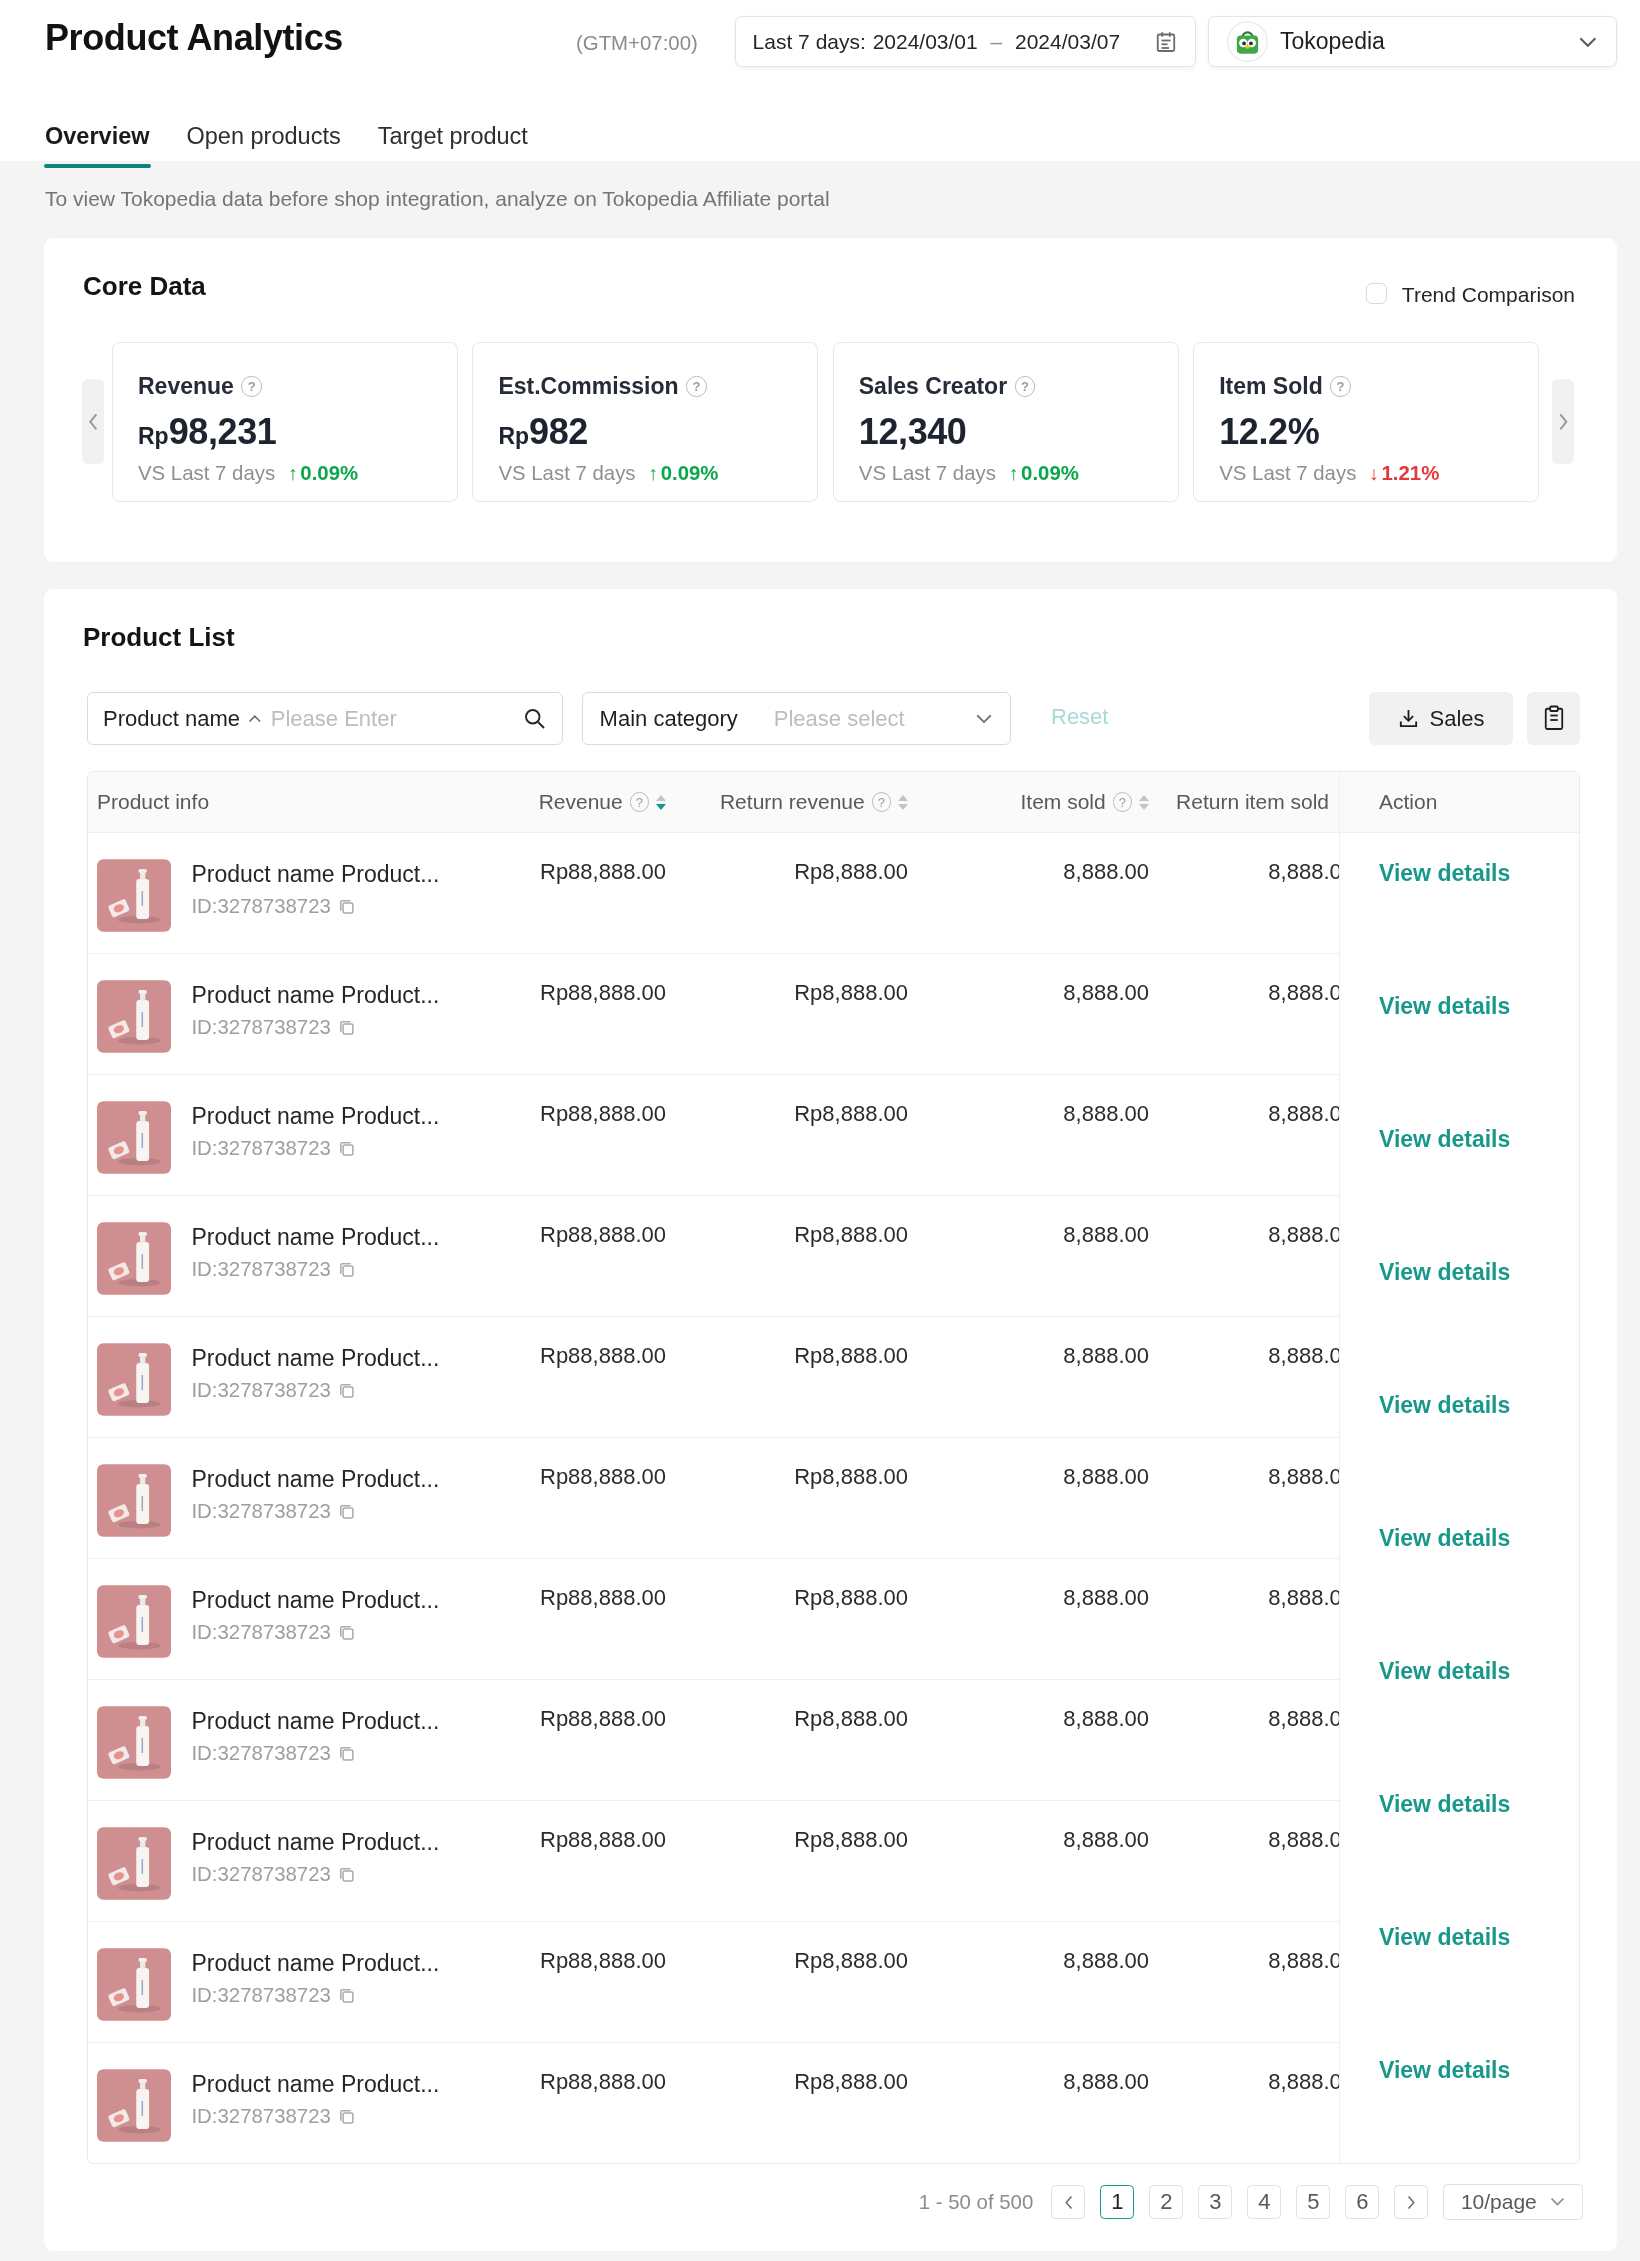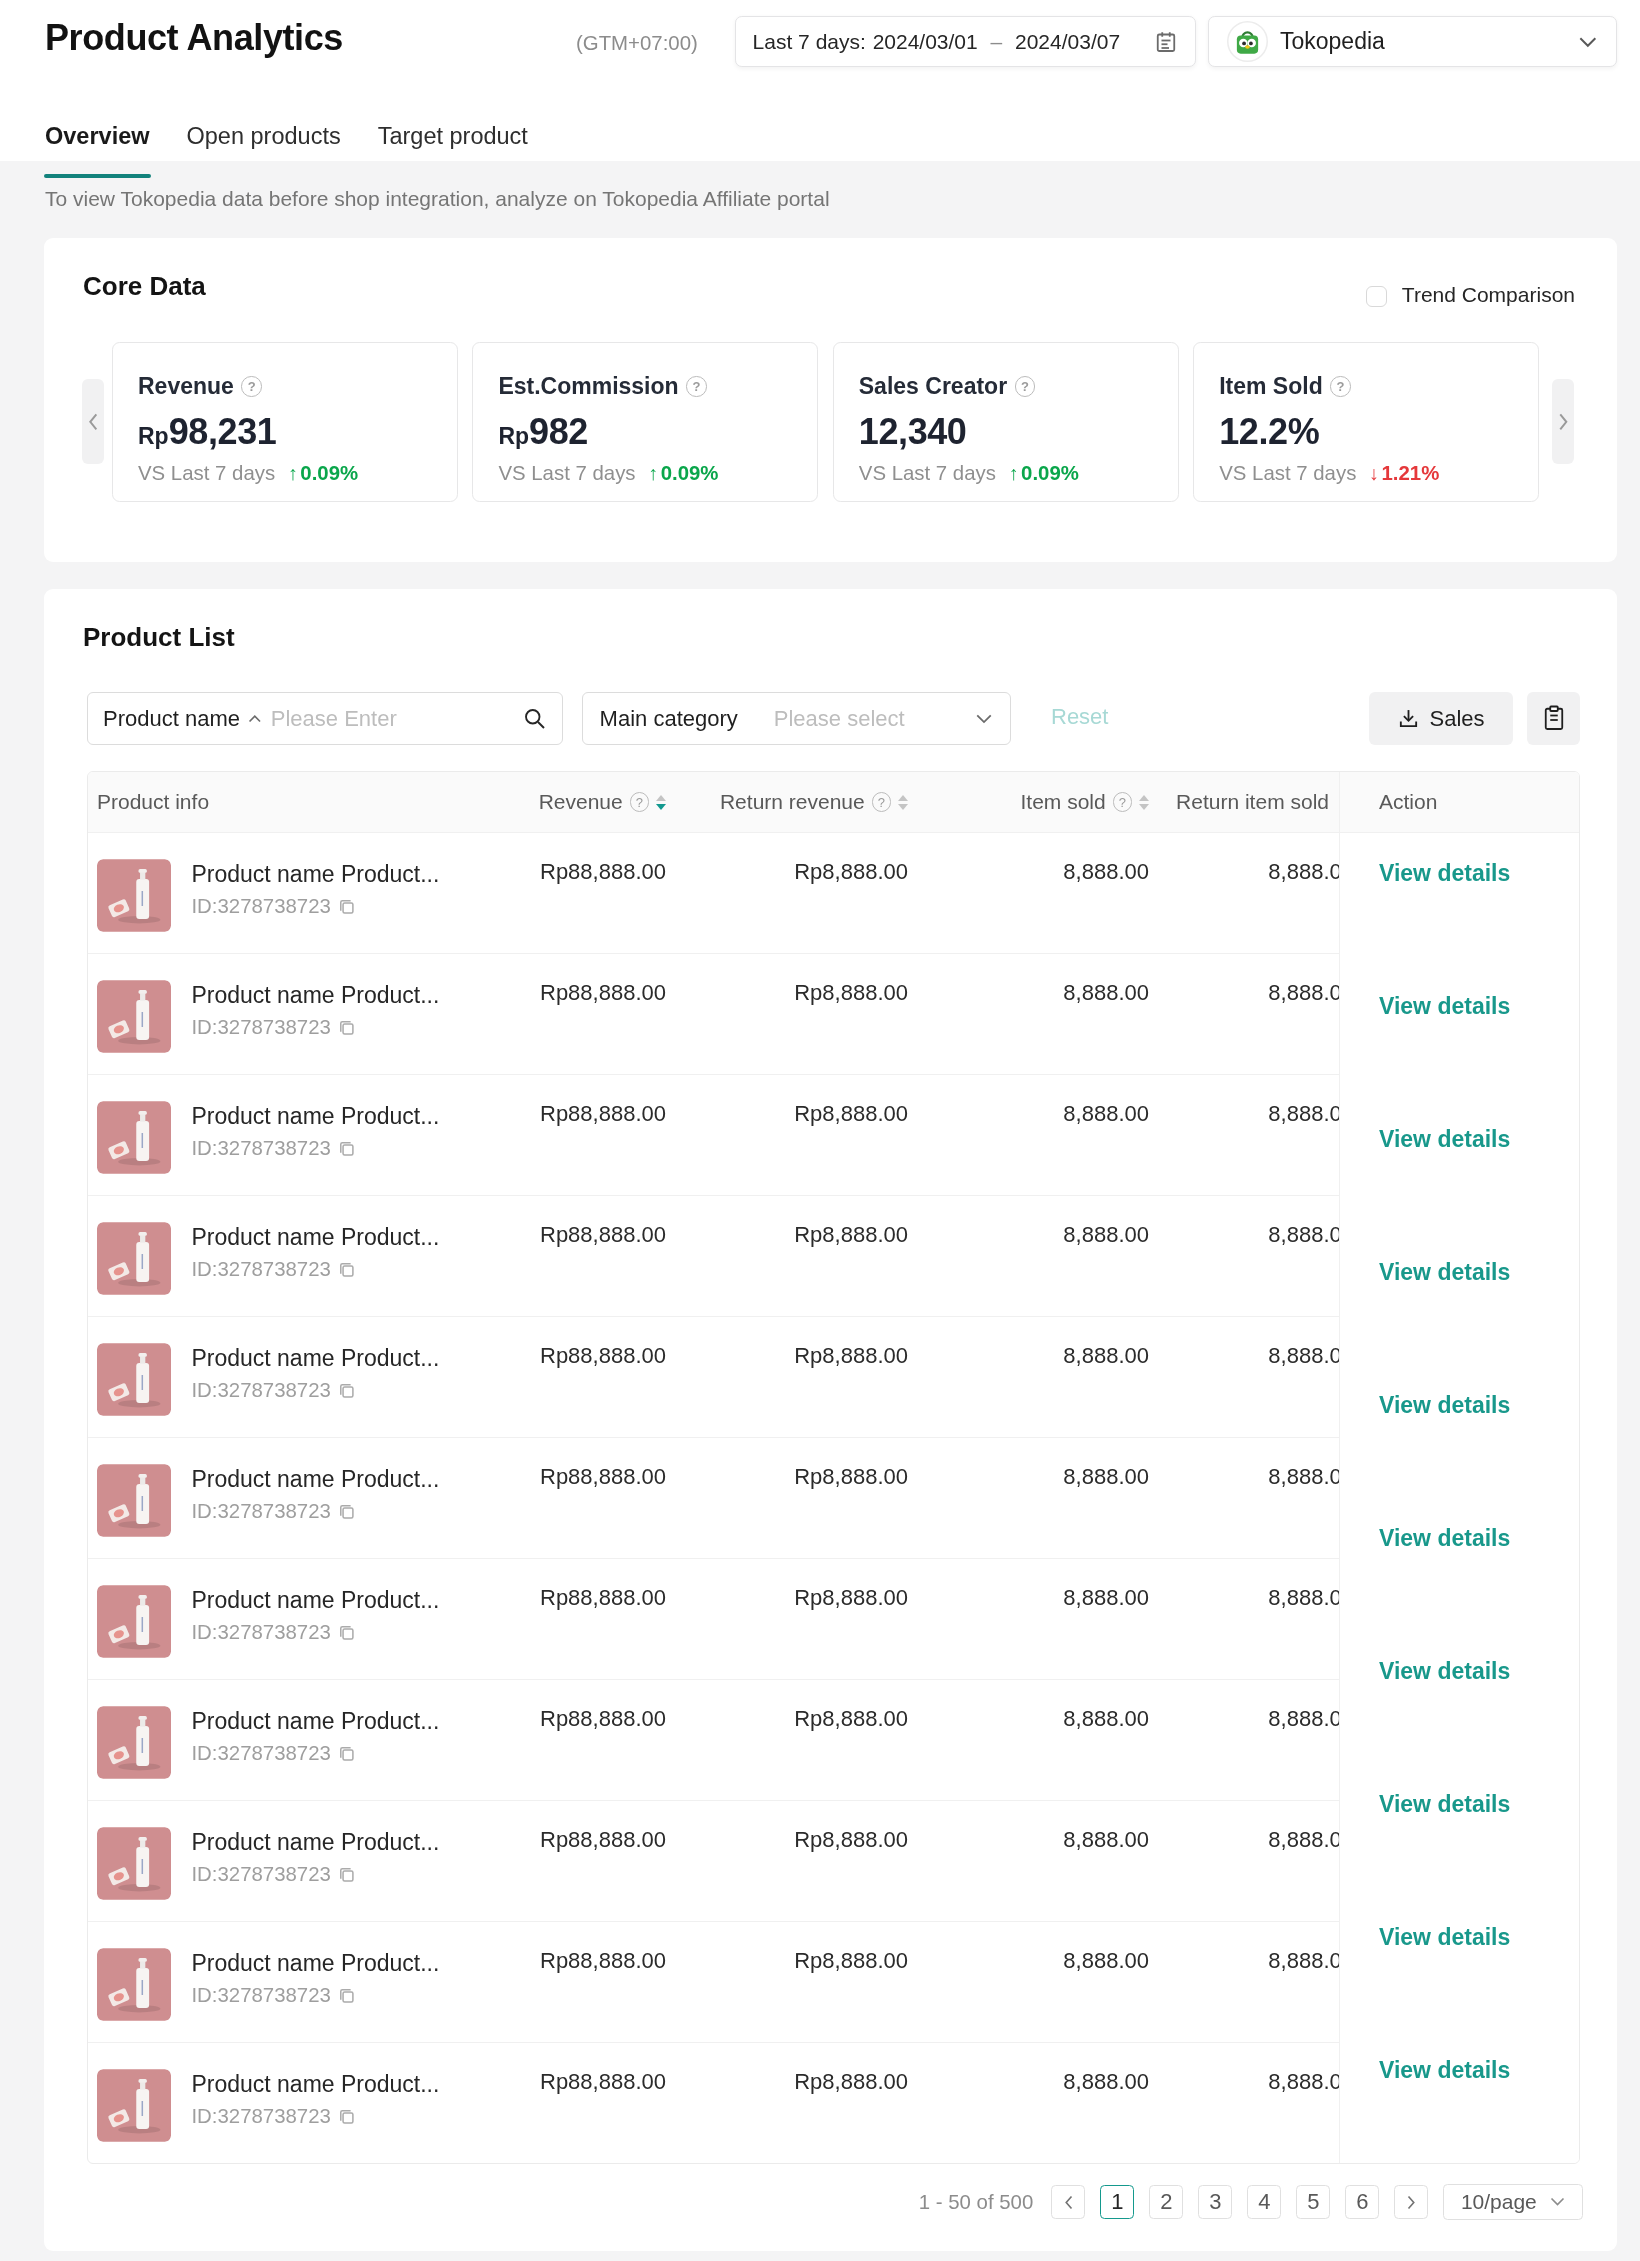--- a/index.html
+++ b/index.html
@@ -8,30 +8,30 @@
   .topbar{position:absolute;left:0;top:0;width:1641px;height:161px;background:#ffffff;}
   .page-title{position:absolute;left:45px;top:16.6px;font-size:36px;font-weight:700;color:#121212;letter-spacing:-0.4px;}
   .gtm{position:absolute;left:576px;top:32px;font-size:20.4px;color:#8c8c8c;}
   .pickbox{position:absolute;top:16px;height:51px;background:#fff;border:0.8px solid #e4e4e6;border-radius:6.8px;box-shadow:0 1.5px 4.5px rgba(0,0,0,.05);display:flex;align-items:center;box-sizing:border-box;}
   .datebox{left:735px;width:461px;padding:0 16.6px;font-size:21px;color:#262626;gap:6.8px;}
   .datebox .dash{color:#8c8c8c;margin:0 6px;}
   .datebox .cal{margin-left:auto;}
   .shopbox{left:1208px;width:409px;padding:0 18px;font-size:23px;color:#1f1f1f;gap:12px;}
   .shopbox .chev{margin-left:auto;}
   .tabs{position:absolute;left:45px;top:123px;display:flex;gap:37px;font-size:23.5px;color:#2e2e2e;}
-  .tab{position:relative;padding-bottom:28px;cursor:pointer;}
+  .tab{position:relative;padding-bottom:18px;cursor:pointer;}
   .tab.active{font-weight:700;color:#1a1a1a;}
   .tab.active::after{content:"";position:absolute;left:-1.5px;bottom:0;width:107px;height:4.5px;border-radius:2.3px;background:#12827c;}
   
   .notice{position:absolute;left:45px;top:187px;font-size:21px;color:#757575;}
   
   .card{position:absolute;left:44px;width:1573px;background:#fff;border-radius:9px;}
   .core-card{top:238px;height:324px;}
   .section-title{position:absolute;left:39px;top:33px;font-size:26px;font-weight:700;color:#141414;}
-  .trend{position:absolute;right:42px;top:45px;display:flex;align-items:flex-end;gap:15px;font-size:21px;color:#262626;padding-left:45px;}
+  .trend{position:absolute;right:42px;top:45px;display:flex;align-items:flex-start;gap:15px;font-size:21px;color:#262626;padding-left:45px;}
   .checkbox{width:21px;height:21px;border:1.5px solid #d9d9d9;border-radius:6px;background:#fff;box-sizing:border-box;}
   .tiles{position:absolute;left:68px;top:104px;display:flex;gap:14.4px;}
   .tile{width:346px;height:160px;border:0.8px solid #e7e7e8;border-radius:7.6px;box-sizing:border-box;padding:30px 0 0 25px;}
   .tile-label{display:flex;align-items:center;gap:7.6px;font-size:23px;font-weight:600;color:#252b37;}
   .help{width:20.4px;height:20.4px;border:1.5px solid #bcbcbc;border-radius:50%;color:#9b9b9b;font-size:13px;display:inline-flex;align-items:center;justify-content:center;box-sizing:border-box;flex:0 0 auto;}
   .tile-value{display:flex;align-items:baseline;gap:0;margin-top:10.6px;color:#1e2330;}
   .tile-value .prefix{font-size:23px;font-weight:700;}
   .tile-value .num{font-size:36px;font-weight:700;letter-spacing:-0.4px;}
   .tile-vs{display:flex;align-items:center;gap:13px;margin-top:9.8px;font-size:20.4px;color:#8f8f8f;}
   .delta{display:flex;align-items:center;gap:2.3px;font-weight:700;}

